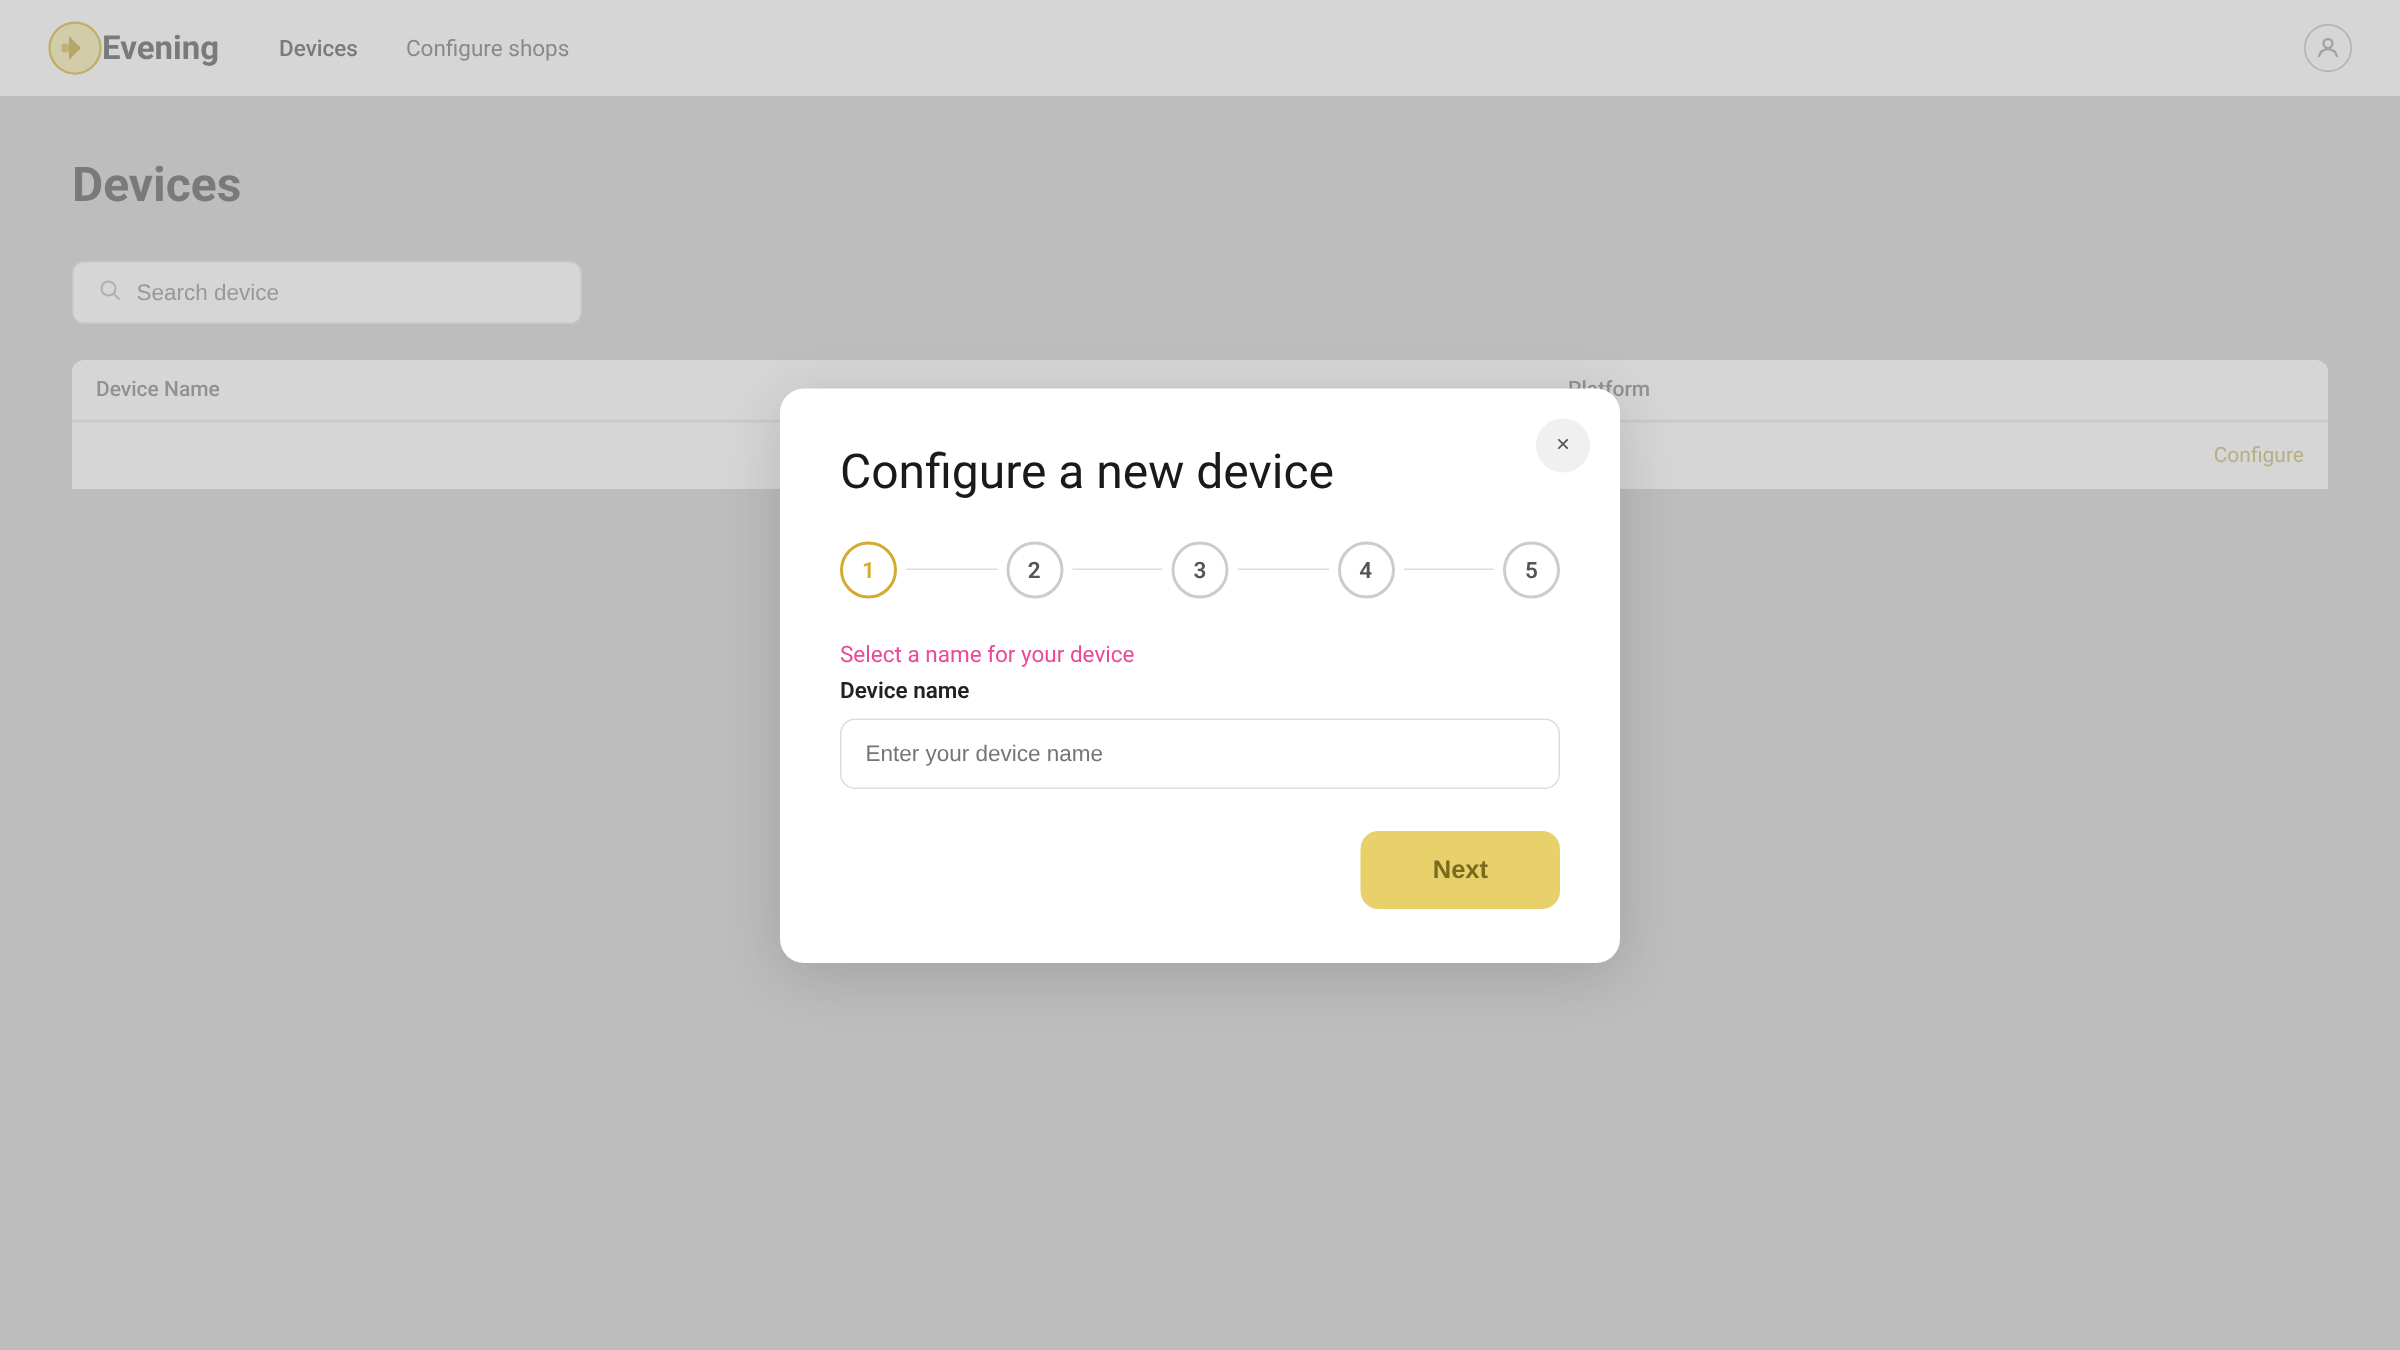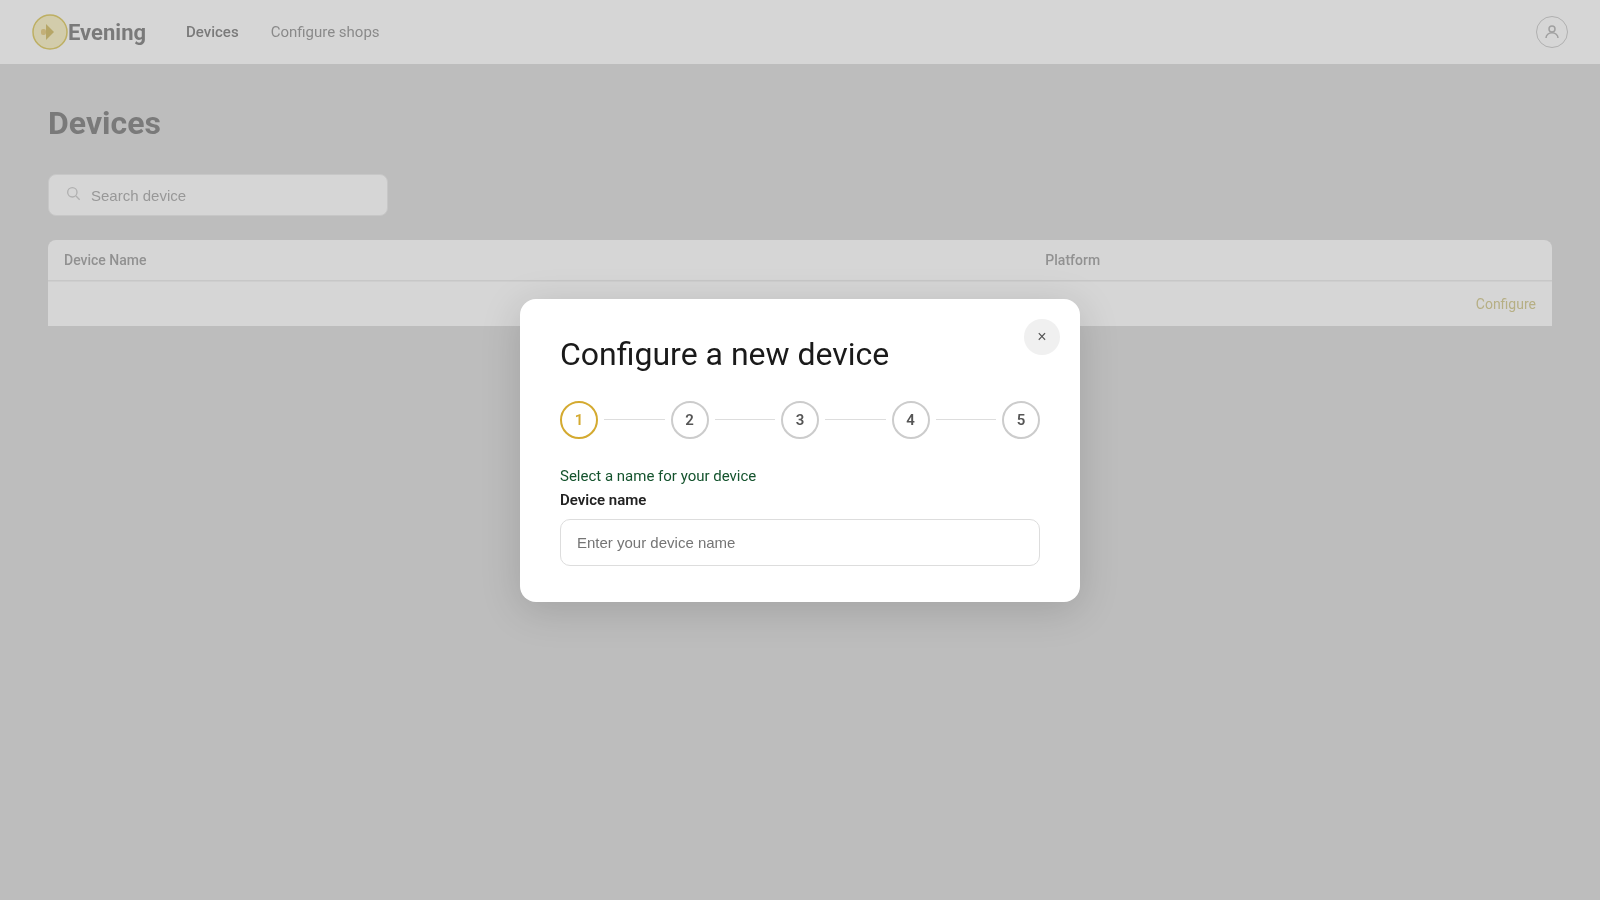--- a/index.html
+++ b/index.html
@@ -222,21 +222,21 @@
     }
     .step-line {
       flex: 1;
       height: 1.5px;
       background: #ddd;
       margin: 0 6px;
     }
 
     .step-instruction {
       font-size: 15px;
-      color: #14532d;
+      color: #ec4899;
       margin-bottom: 6px;
     }
 
     .field-label {
       font-size: 15px;
       font-weight: 600;
       color: #222;
       margin-bottom: 10px;
     }
 
@@ -345,14 +345,17 @@
       </div>
     </div>
 
     <p class="step-instruction">Select a name for your device</p>
 
     <div>
       <p class="field-label">Device name</p>
       <input class="field-input" type="text" placeholder="Enter your device name" style="">
     </div>
 
+    <div class="modal-footer">
+      <button class="next-btn">Next</button>
+    </div>
   </div>
 </div>
 
 </body></html>

